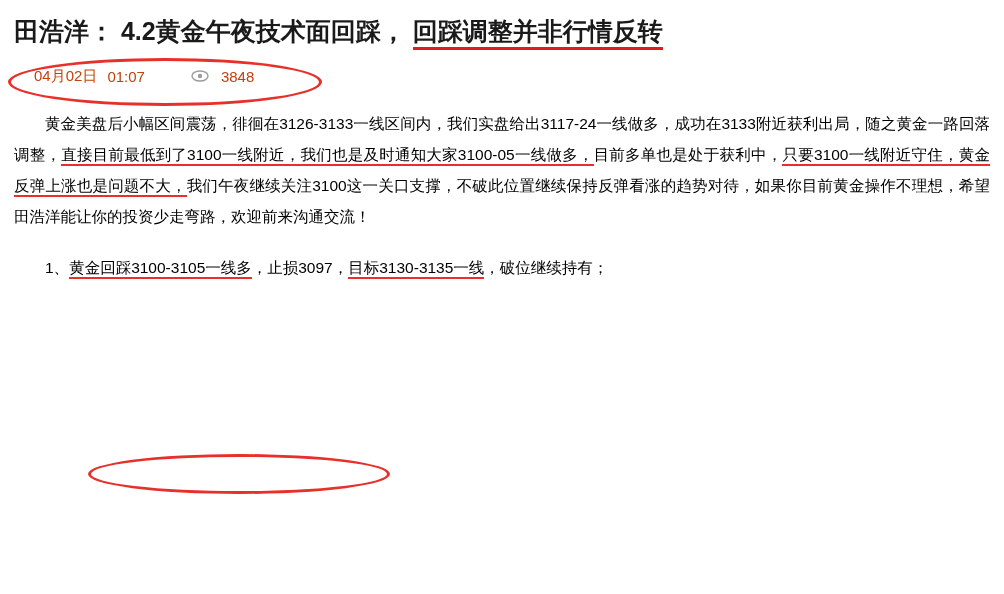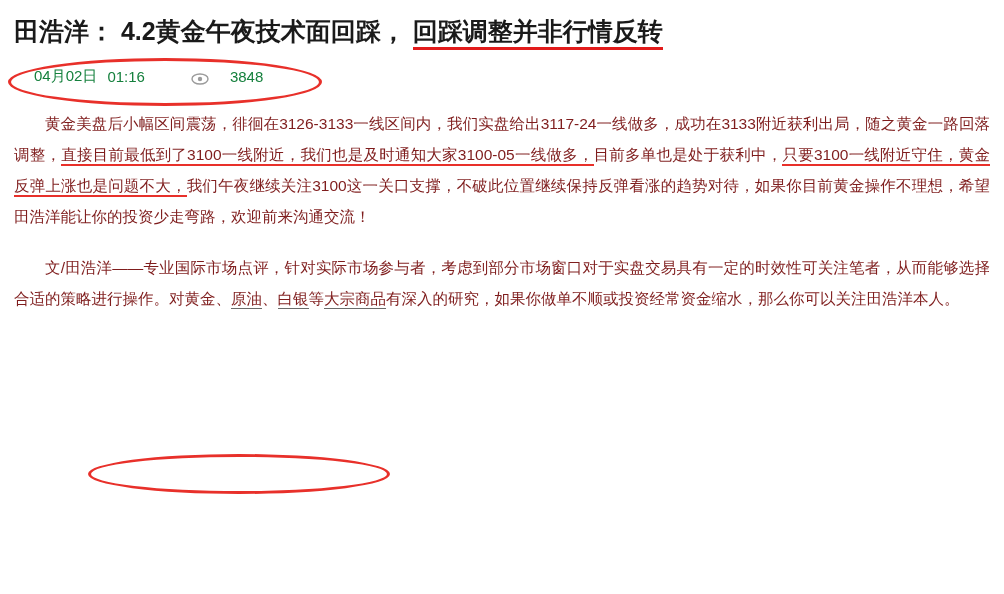--- a/index.html
+++ b/index.html
@@ -32,31 +32,31 @@
   }
   .title .underlined {
     border-bottom: 3px solid #e21b1b;
     padding-bottom: 2px;
   }
   .meta {
     margin-top: 16px;
     display: flex;
     align-items: center;
     gap: 16px;
-    color: #15803d;
+    color: #c2410c;
     font-size: 15px;
     position: relative;
     height: 24px;
   }
   .meta .date { margin-left: 20px; }
   .meta .time { margin-left: -6px; }
   .meta .views-group {
     display: flex;
-    align-items: flex-end;
-    gap: 21px;
+    align-items: center;
+    gap: 12px;
     margin-left: 30px;
   }
   .eye-icon {
     display: inline-block;
     width: 18px;
     height: 12px;
     position: relative;
   }
   .eye-icon svg { display: block; }
 
@@ -69,21 +69,21 @@
     height: 42px;
     border: 3px solid #e8302a;
     border-radius: 50%;
     pointer-events: none;
   }
 
   .body {
     margin-top: 20px;
     font-size: 15.5px;
     line-height: 31px;
-    color: #7f1d1d;
+    color: #000000;
     text-align: justify;
   }
   .para { margin: 0 0 0 0; }
   .para + .para { margin-top: 20px; }
   .indent { text-indent: 2em; }
 
   .u-red {
     border-bottom: 2.5px solid #e8302a;
     padding-bottom: 1px;
   }
@@ -118,44 +118,44 @@
 
   <div class="article">
 
     <div class="title">
       <span>田浩洋： 4.2黄金午夜技术面回踩，</span>
       <span class="underlined">回踩调整并非行情反转</span>
     </div>
 
     <div class="meta">
       <span class="date">04月02日</span>
-      <span class="time">01:16</span>
+      <span class="time">01:07</span>
       <span class="views-group">
         <span class="eye-icon">
           <svg width="18" height="12" viewBox="0 0 18 12">
             <ellipse cx="9" cy="6" rx="8" ry="5" fill="none" stroke="#9b9b9b" stroke-width="1.4"></ellipse>
             <circle cx="9" cy="6" r="2.2" fill="#9b9b9b"></circle>
           </svg>
         </span>
         <span>3848</span>
       </span>
     </div>
 
     <div class="body">
 
       <p class="para indent">
         <span>黄金美盘后小幅区间震荡，徘徊在3126-3133一线区间内，我们实盘给出3117-24一线做多，成功在3133附近获利出局，随之黄金一路回落调整，</span><span class="u-red">直接目前最低到了3100一线附近，我们也是及时通知大家3100-05一线做多，</span><span>目前多单也是处于获利中，</span><span class="u-red">只要3100一线附近守住，黄金反弹上涨也是问题不大，</span><span>我们午夜继续关注3100这一关口支撑，不破此位置继续保持反弹看涨的趋势对待，如果你目前黄金操作不理想，希望田浩洋能让你的投资少走弯路，欢迎前来沟通交流！</span>
       </p>
 
 
 
+      <p class="para strategy-line">
+        <span>1、</span><span class="u-red">黄金回踩3100-3105一线多</span><span>，止损3097，</span><span class="u-red">目标3130-3135一线</span><span>，破位继续持有；</span>
+      </p>
 
-      <p class="para indent">
-        <span>文/田浩洋——专业国际市场点评，针对实际市场参与者，考虑到部分市场窗口对于实盘交易具有一定的时效性可关注笔者，从而能够选择合适的策略进行操作。对黄金、</span><span class="u-gray">原油</span><span>、</span><span class="u-gray">白银</span><span>等</span><span class="u-gray">大宗商品</span><span>有深入的研究，如果你做单不顺或投资经常资金缩水，那么你可以关注田浩洋本人。</span>
-      </p>
 
     </div>
   </div>
 
   <div class="ellipse-meta"></div>
   <div class="ellipse-strategy"></div>
 
 </div>
 
 </body></html>

